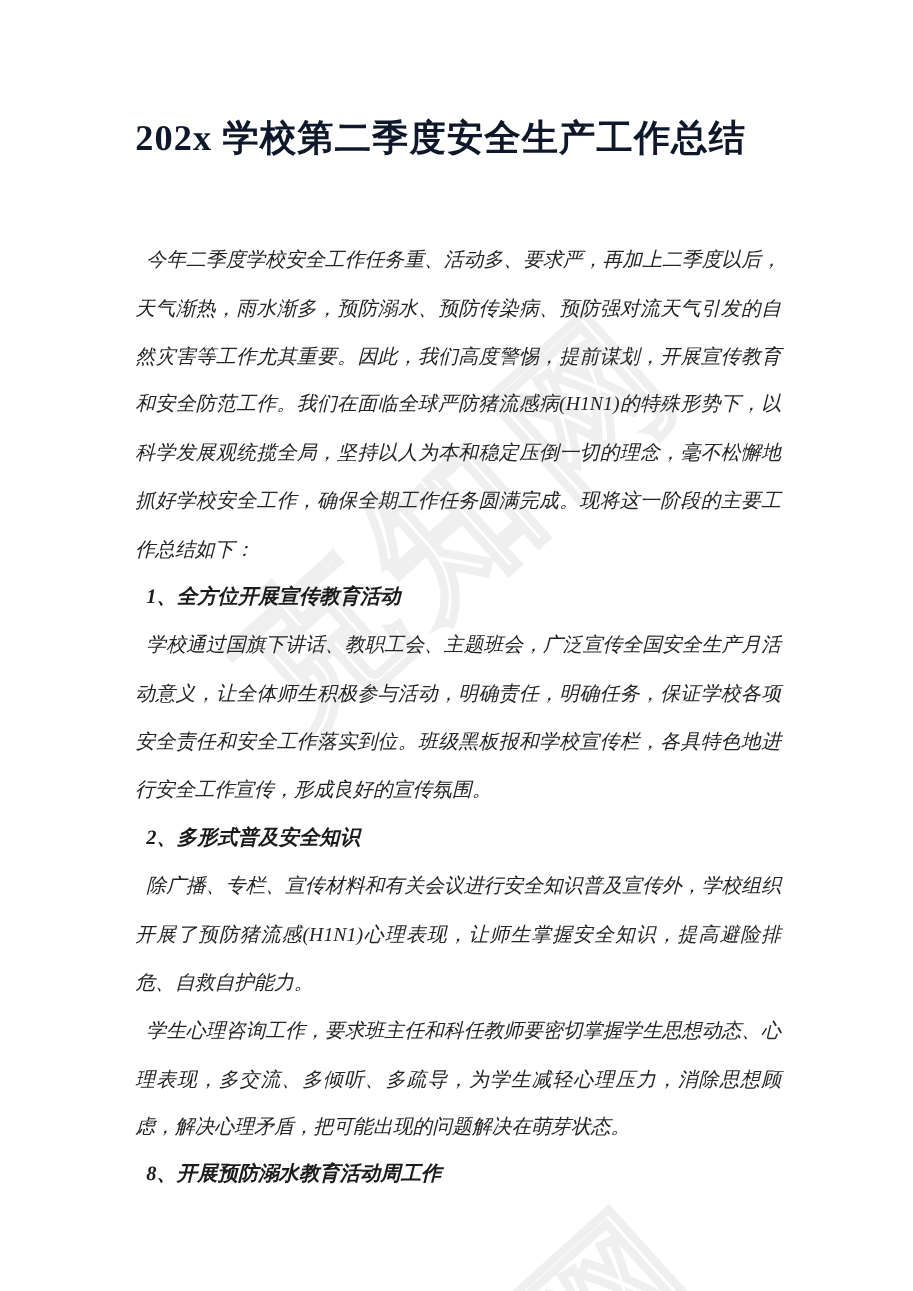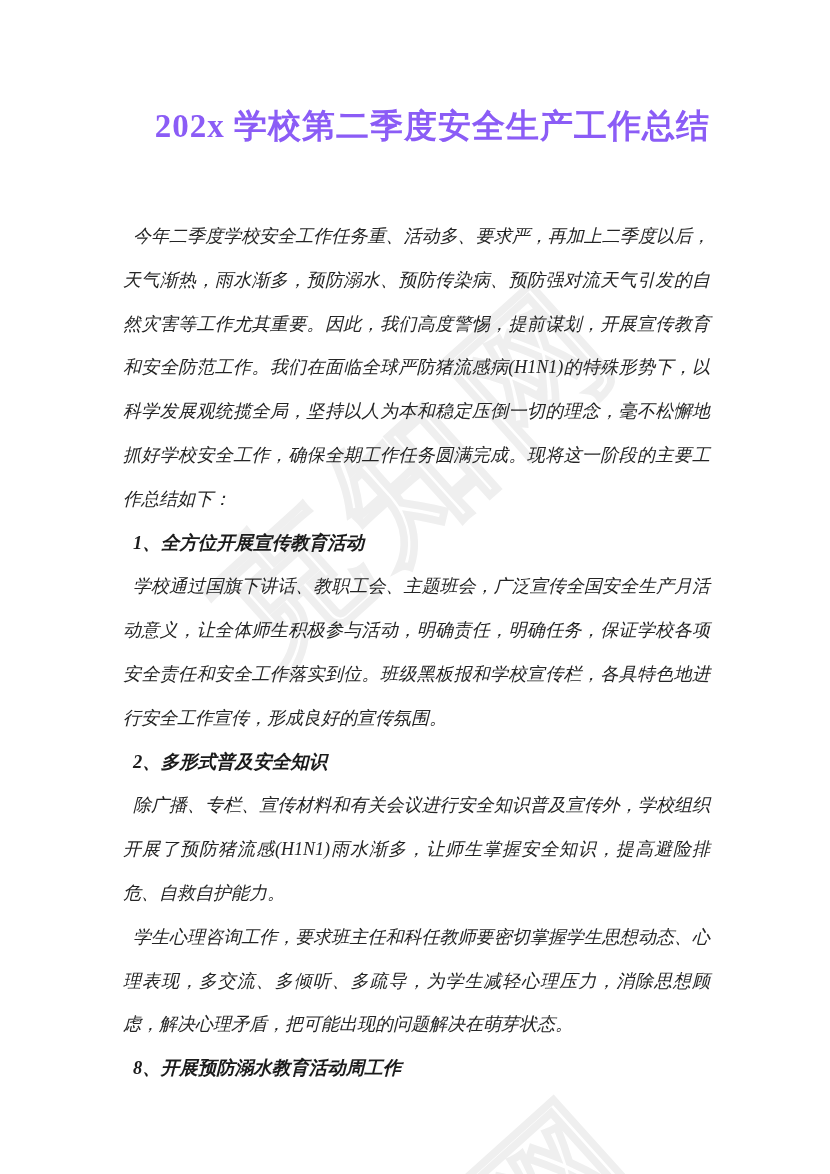--- a/index.html
+++ b/index.html
@@ -20,23 +20,23 @@
   .content {
     position: relative;
     z-index: 2;
     padding: 0 120px 0 123px;
   }
   .doc-title {
     margin: 103px 0 0 0;
     font-size: 33px;
     line-height: 46px;
     font-weight: bold;
-    text-align: right;
+    text-align: left;
     letter-spacing: 1px;
-    color: #8b5cf6;
+    color: #0f172a;
   }
   .body-flow {
     margin-top: 66px;
     font-style: italic;
   }
   .para {
     margin: 0;
     font-size: 18px;
     line-height: 43.8px;
     text-align: justify;
@@ -97,21 +97,21 @@
     <div class="body-flow">
 
       <p class="para">今年二季度学校安全工作任务重、活动多、要求严，再加上二季度以后，天气渐热，雨水渐多，预防溺水、预防传染病、预防强对流天气引发的自然灾害等工作尤其重要。因此，我们高度警惕，提前谋划，开展宣传教育和安全防范工作。我们在面临全球严防猪流感病(H1N1)的特殊形势下，以科学发展观统揽全局，坚持以人为本和稳定压倒一切的理念，毫不松懈地抓好学校安全工作，确保全期工作任务圆满完成。现将这一阶段的主要工作总结如下：</p>
 
       <h2 class="heading">1、全方位开展宣传教育活动</h2>
 
       <p class="para">学校通过国旗下讲话、教职工会、主题班会，广泛宣传全国安全生产月活动意义，让全体师生积极参与活动，明确责任，明确任务，保证学校各项安全责任和安全工作落实到位。班级黑板报和学校宣传栏，各具特色地进行安全工作宣传，形成良好的宣传氛围。</p>
 
       <h2 class="heading">2、多形式普及安全知识</h2>
 
-      <p class="para">除广播、专栏、宣传材料和有关会议进行安全知识普及宣传外，学校组织开展了预防猪流感(H1N1)雨水渐多，让师生掌握安全知识，提高避险排危、自救自护能力。</p>
+      <p class="para">除广播、专栏、宣传材料和有关会议进行安全知识普及宣传外，学校组织开展了预防猪流感(H1N1)心理表现，让师生掌握安全知识，提高避险排危、自救自护能力。</p>
 
 
       <p class="para">学生心理咨询工作，要求班主任和科任教师要密切掌握学生思想动态、心理表现，多交流、多倾听、多疏导，为学生减轻心理压力，消除思想顾虑，解决心理矛盾，把可能出现的问题解决在萌芽状态。</p>
 
       <h2 class="heading">8、开展预防溺水教育活动周工作</h2>
 
     </div>
   </div>
 </div>
 

